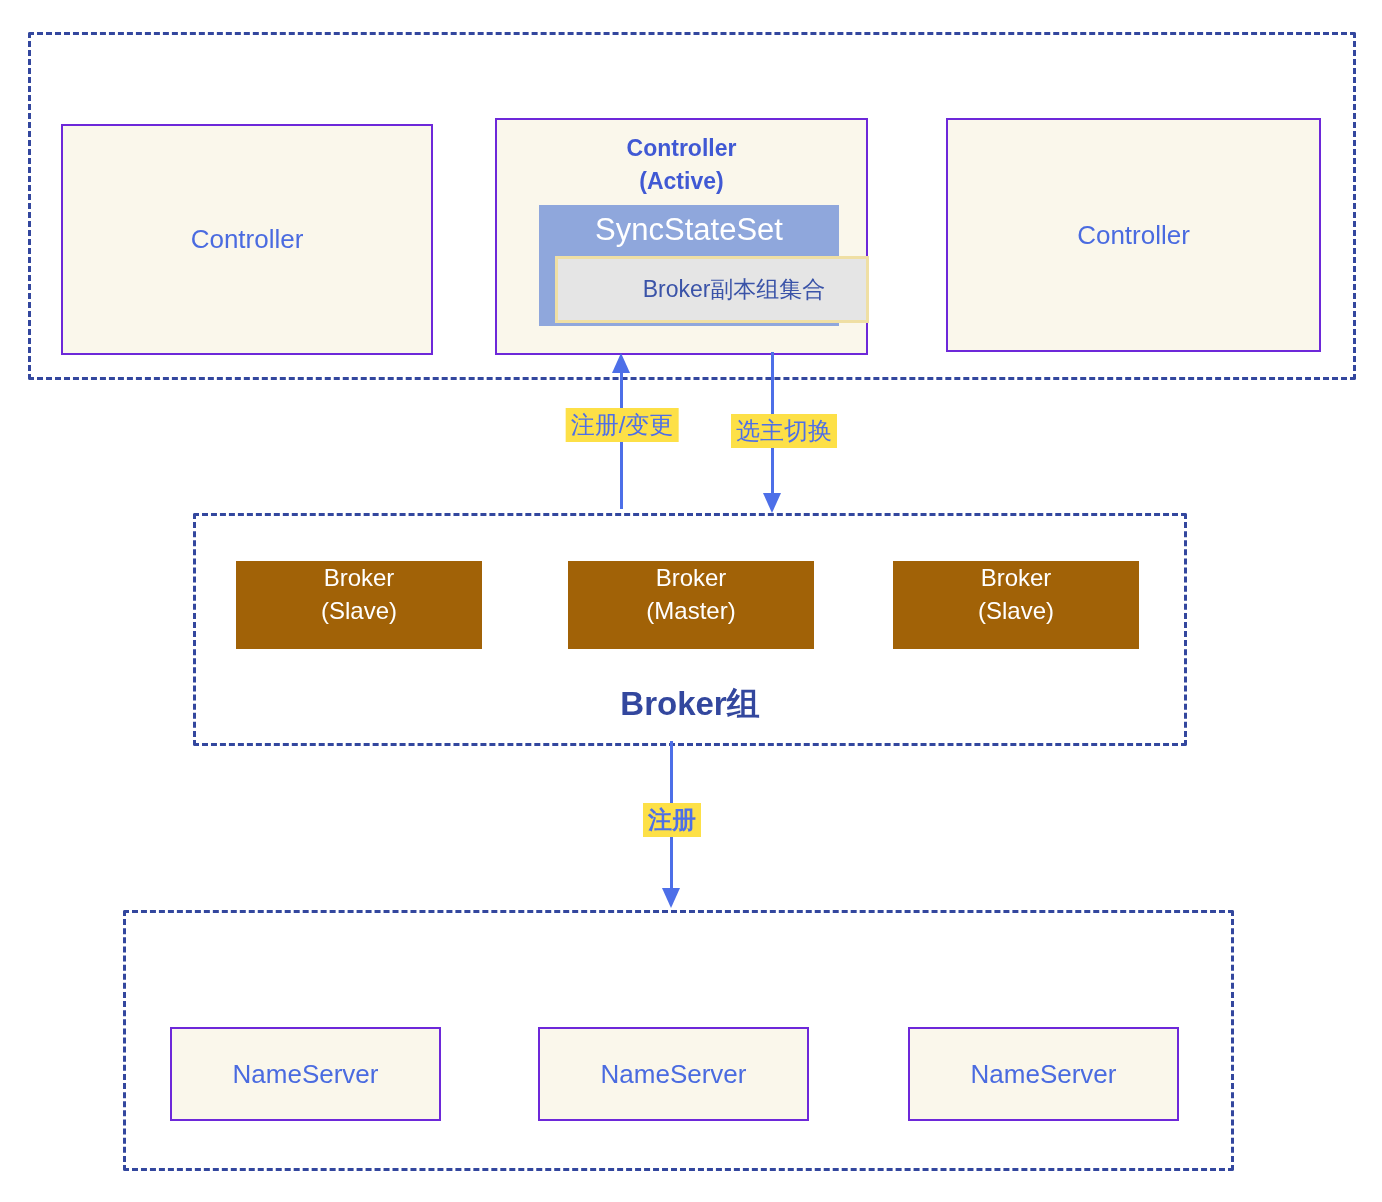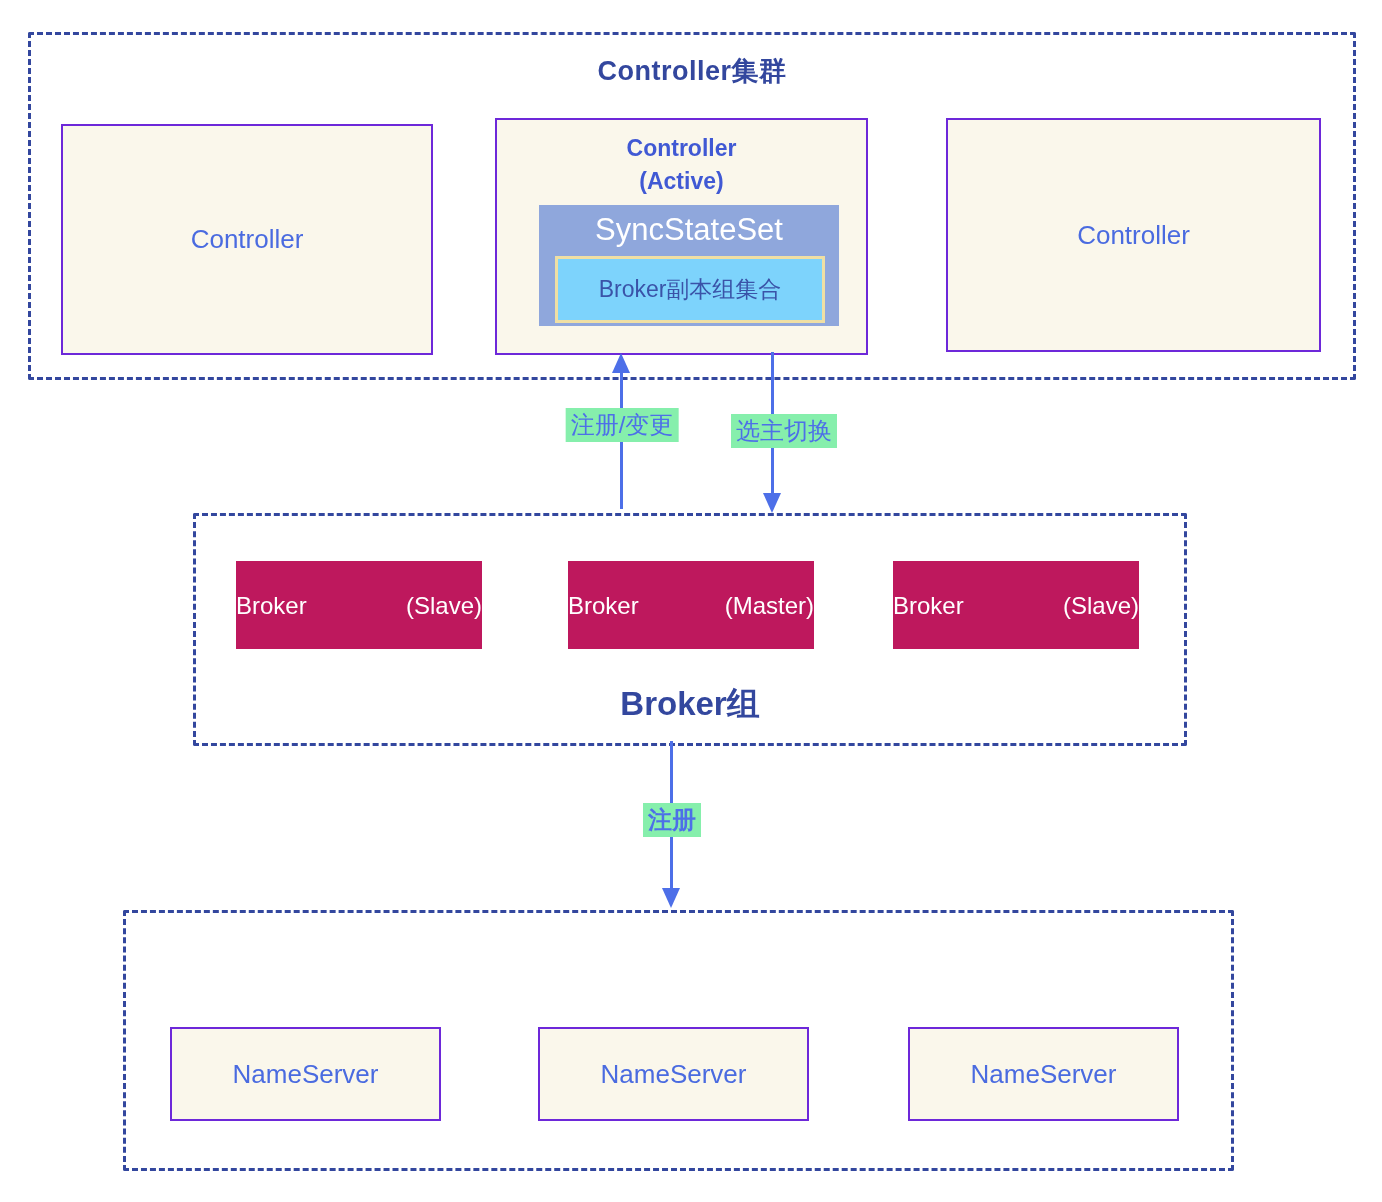--- a/index.html
+++ b/index.html
@@ -10,42 +10,41 @@
   .cluster-title{position:absolute;left:0;right:0;text-align:center;color:#33479E;font-size:27px;font-weight:bold;letter-spacing:.5px;}
 
   
   .cream-box{position:absolute;background:#FAF7EB;border:2px solid #6d28d9;display:flex;align-items:center;justify-content:center;}
   .cream-box .node-label{color:#4A6BE0;font-size:26px;font-weight:500;}
 
   
   .active-title{position:absolute;top:12px;left:0;right:0;text-align:center;color:#4059D4;font-size:23px;font-weight:600;line-height:33px;}
   .sync-box{position:absolute;background:#8FA7DC;}
   .sync-label{position:absolute;top:7px;left:0;right:0;text-align:center;color:#ffffff;font-size:31px;font-weight:400;}
-  .green-box{position:absolute;background:#7dd3fc;border:3px solid #EFDFA4;display:flex;align-items:center;justify-content:center;}
+  .green-box{position:absolute;background:#e5e5e5;border:3px solid #EFDFA4;display:flex;align-items:center;justify-content:center;padding-left:44px;}
   .green-box .node-label{color:#3A53A8;font-size:23px;font-weight:500;}
 
   
-  .slate-box{position:absolute;background:#be185d;display:flex;flex-direction:row;align-items:center;justify-content:space-between;}
+  .slate-box{position:absolute;background:#a16207;display:flex;flex-direction:column;align-items:center;justify-content:flex-start;}
   .slate-box .node-line{color:#ffffff;font-size:24px;font-weight:400;line-height:33px;text-align:center;}
 
   
   .edge-line{position:absolute;width:3px;background:#4D6FE8;}
   .arrowhead-up{position:absolute;width:0;height:0;border-left:9px solid transparent;border-right:9px solid transparent;border-bottom:20px solid #4D6FE8;}
   .arrowhead-down{position:absolute;width:0;height:0;border-left:9px solid transparent;border-right:9px solid transparent;border-top:20px solid #4D6FE8;}
-  .edge-label{position:absolute;transform:translateX(-50%);background:#86efac;color:#4D6FE8;font-size:24px;font-weight:400;padding:1px 5px;white-space:nowrap;}
+  .edge-label{position:absolute;transform:translateX(-50%);background:#fde047;color:#4D6FE8;font-size:24px;font-weight:400;padding:1px 5px;white-space:nowrap;}
 
   .broker-group-title{position:absolute;left:0;right:0;text-align:center;color:#33479E;font-size:33px;font-weight:bold;}
 </style>
 </head>
 <body>
 
 <div id="canvas">
 
   <div class="cluster" style="left:28px;top:32px;width:1322px;height:342px;">
-    <div class="cluster-title" style="top:18px;">Controller集群</div>
 
     <div class="cream-box" style="left:30px;top:89px;width:368px;height:227px;">
       <span class="node-label">Controller</span>
     </div>
 
     <div class="cream-box" style="left:464px;top:83px;width:369px;height:233px;">
       <div class="active-title">
         <div>Controller</div>
         <div>(Active)</div>
       </div>

